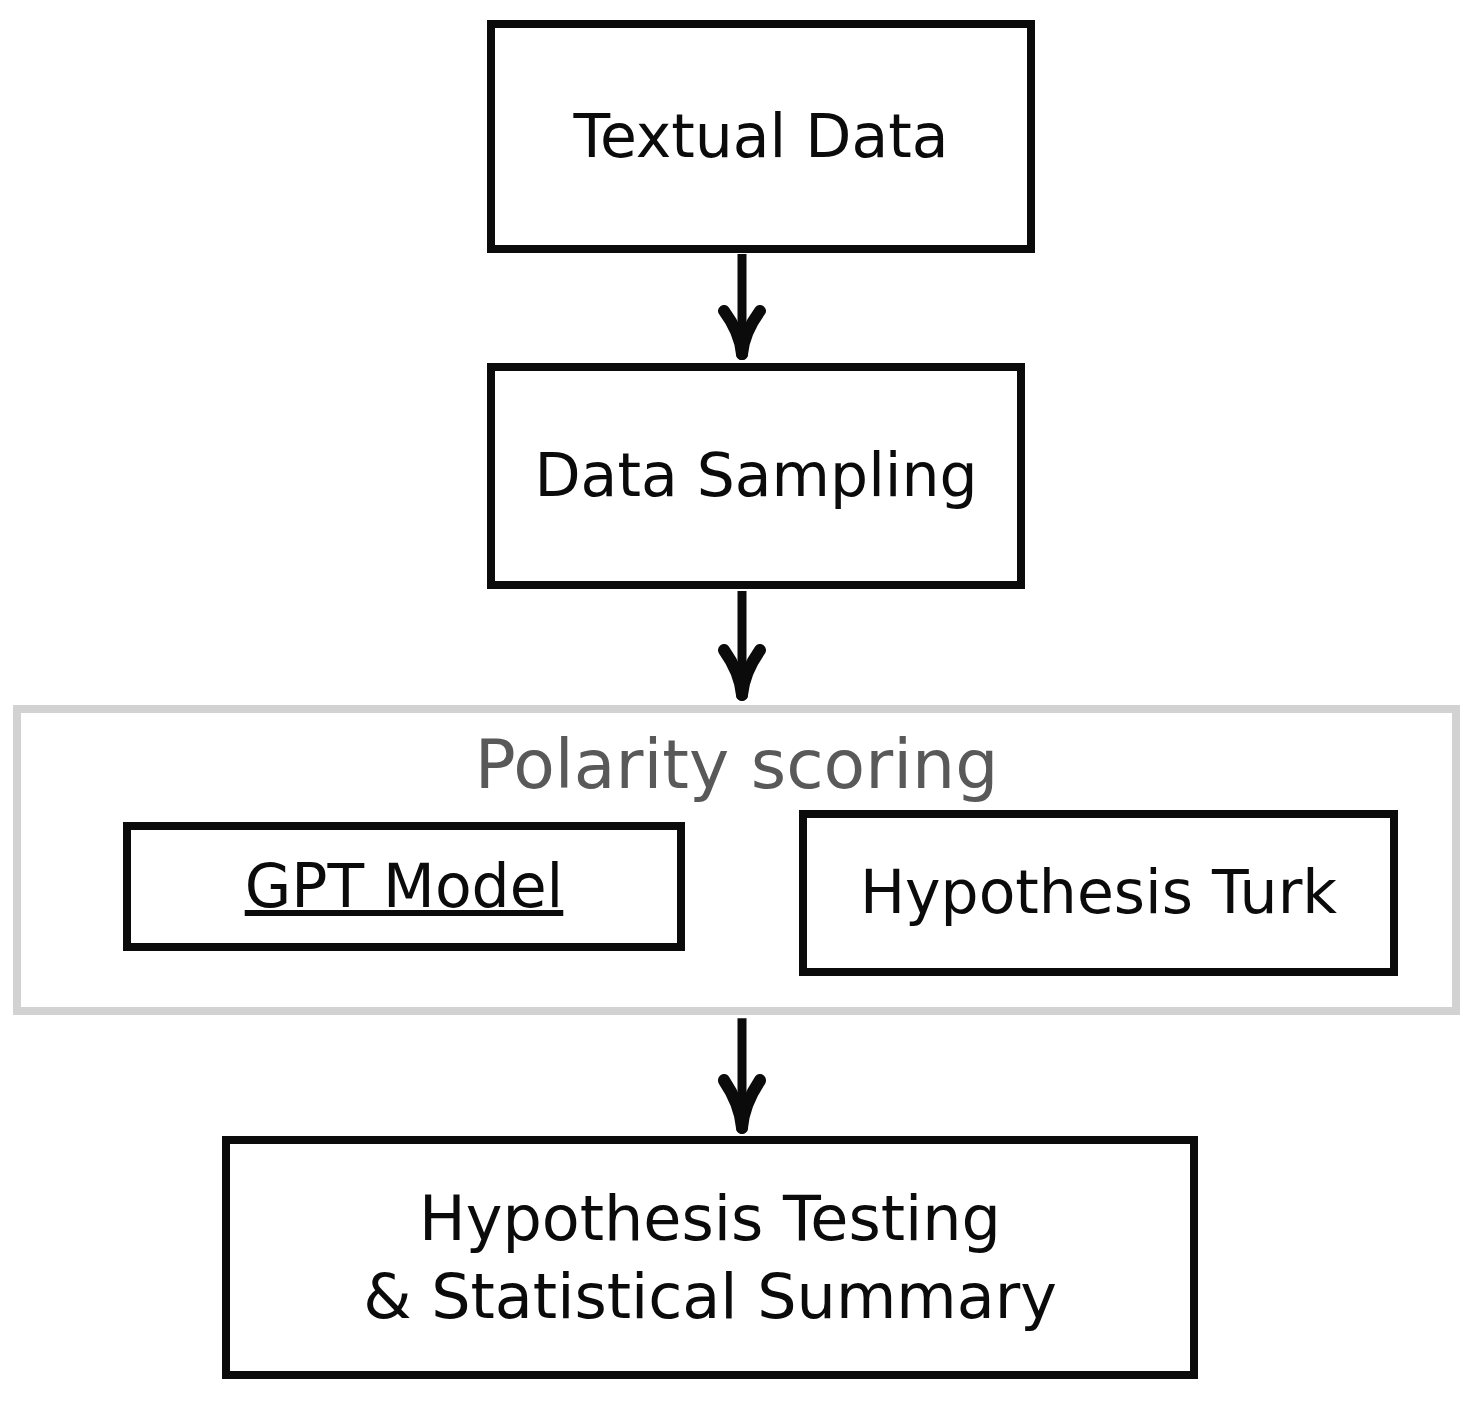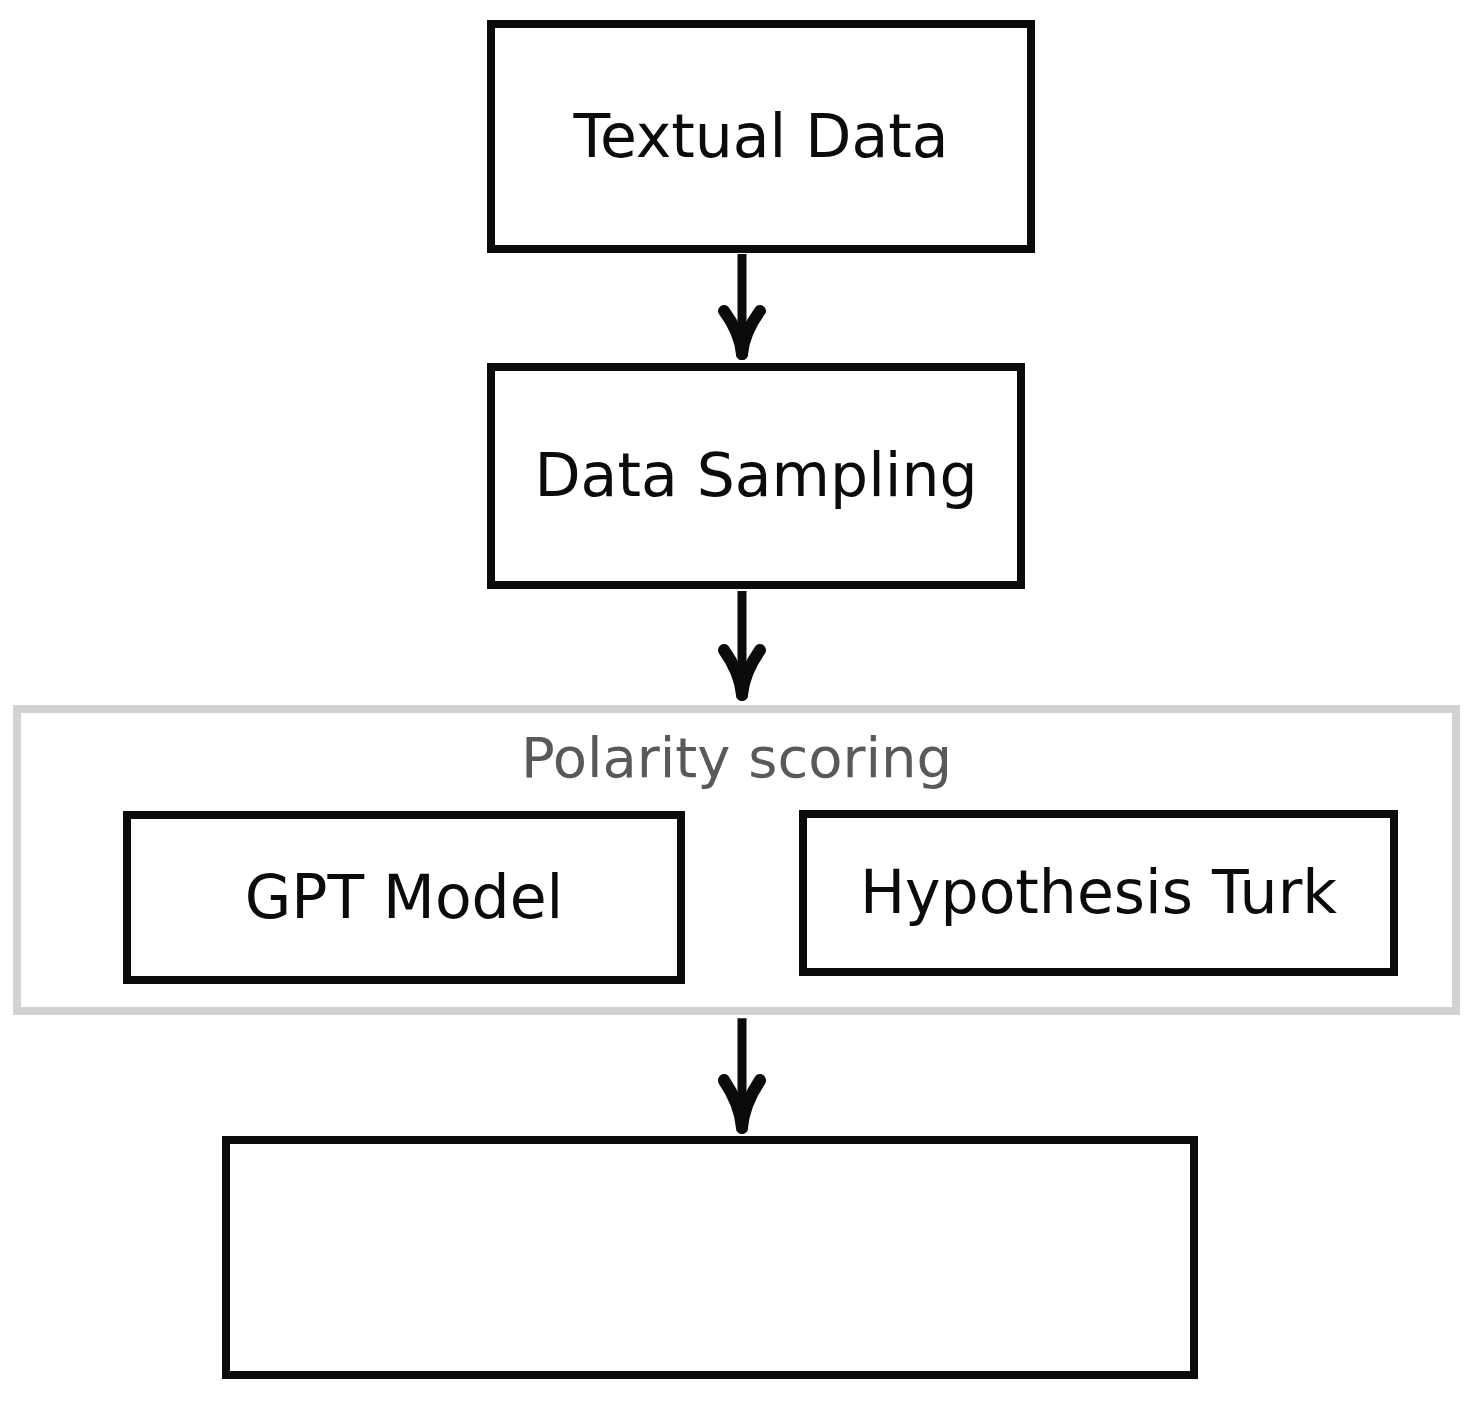--- a/index.html
+++ b/index.html
@@ -46,25 +46,25 @@
     left: 13px; top: 705px;
     width: 1447px; height: 310px;
     border: 8px solid var(--group-border);
     background: var(--background);
   }
   .group-label {
     position: absolute;
     left: 0; right: 0;
     top: 12px;
     text-align: center;
-    font-size: 56px;
+    font-size: 68px;
     color: var(--group-label-color);
     white-space: nowrap;
   }
-  .box-gpt  { left: 102px; top: 98px; width: 562px; height: 173px; }
+  .box-gpt  { left: 102px; top: 109px; width: 562px; height: 129px; text-decoration: underline; }
   .box-turk { left: 778px; top: 97px; width: 599px; height: 166px; }
   .box-hypothesis {
     left: 222px; top: 1136px;
     width: 976px; height: 243px;
   }
   .box-hypothesis .node-label { font-size: 62px; line-height: 1.25; }
   .multiline span { display: block; }
   .arrow {
     position: absolute;
     width: 80px;
@@ -118,16 +118,18 @@
   </div>
 
   <svg class="arrow arrow-3" viewBox="0 0 80 110" preserveAspectRatio="none">
     <path class="shaft" d="M40 2 L40 102"></path>
     <path class="barb" d="M40 104 Q38 82 22 60"></path>
     <path class="barb" d="M40 104 Q42 82 58 60"></path>
   </svg>
 
   <div class="node box-hypothesis">
     <span class="node-label multiline">
+      <span>Hypothesis Testing</span>
+      <span>&amp; Statistical Summary</span>
     </span>
   </div>
 
 </div>
 
 </body></html>

